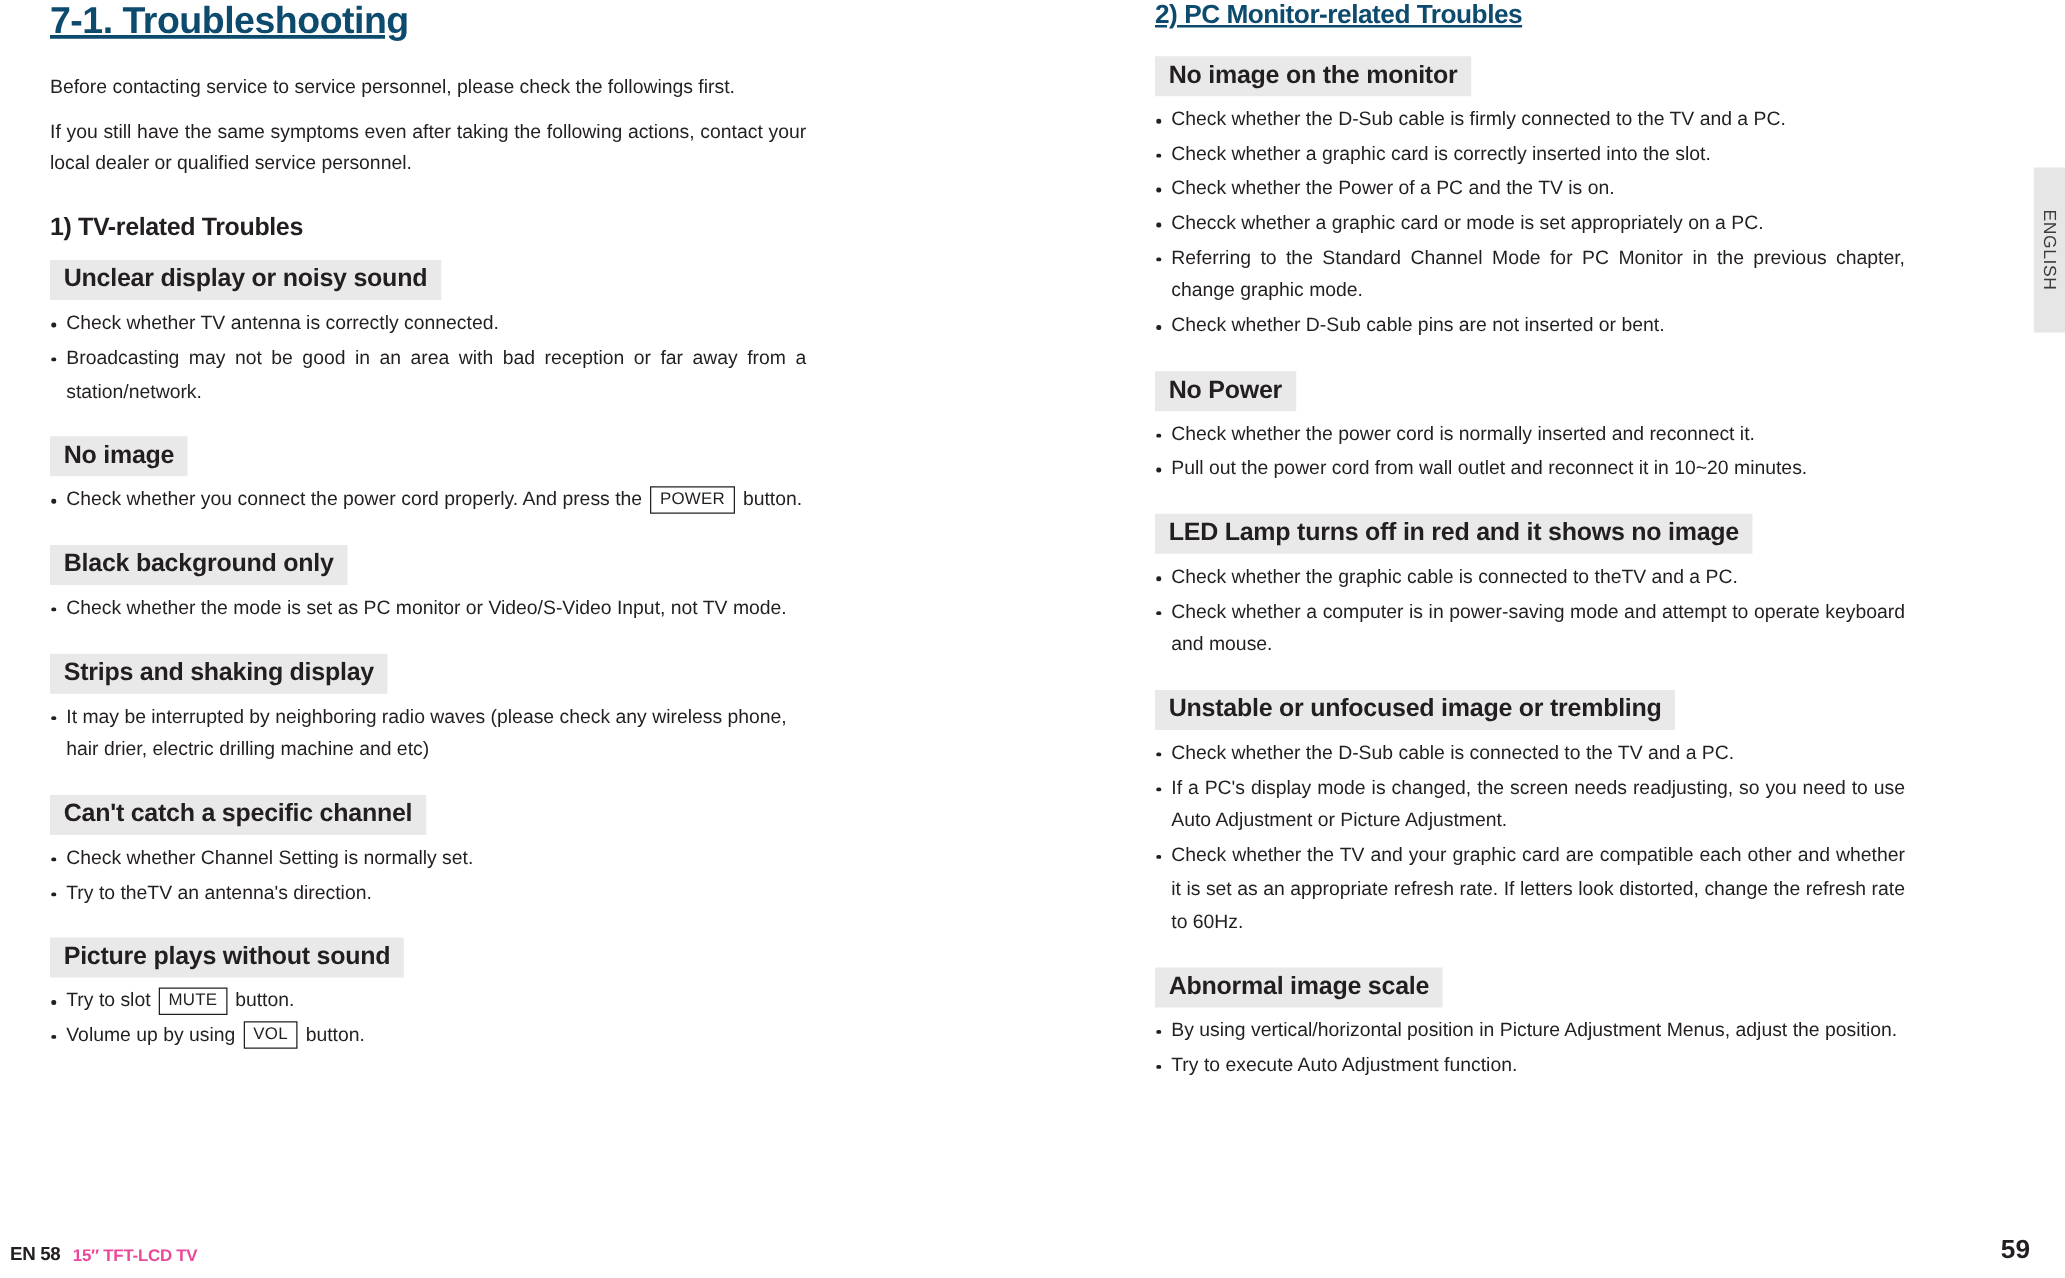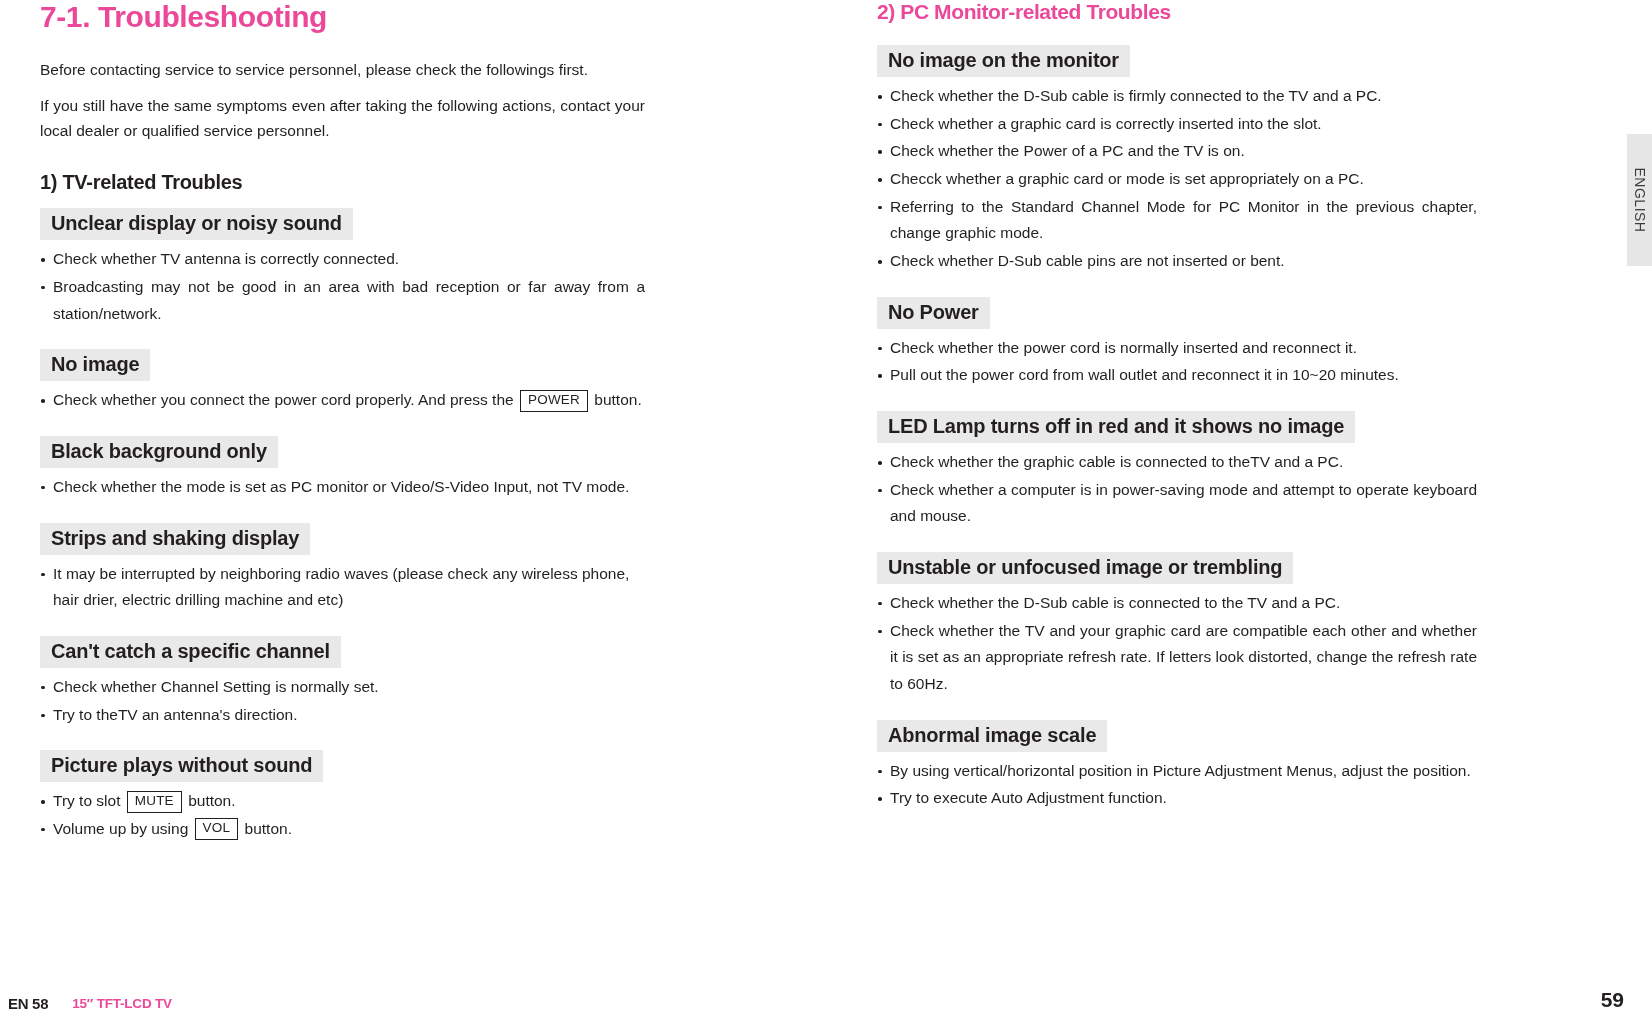--- a/index.html
+++ b/index.html
@@ -17,30 +17,31 @@
     overflow: hidden;
     background: #ffffff;
   }
 
   
   .col {
     position: absolute;
     top: 0;
   }
   .col-left  { left: 40px;  width: 605px; padding-top: 0px; }
-  .col-right { left: 877px; width: 600px; padding-top: 0px; }
+  .col-right { left: 924px; width: 600px; padding-top: 0px; }
 
   
   .chapter-title {
     font-size: 30px;
     font-weight: bold;
     letter-spacing: -0.4px;
     margin: 0 0 24px 0;
     line-height: 1.1;
-    color: #ec4899;
+    color: #0c4a6e;
+    text-decoration: underline;
   }
   .col-right .chapter-title { font-size: 21px; margin-bottom: 22px; }
 
   .section-title {
     font-size: 20px;
     font-weight: bold;
     letter-spacing: -0.3px;
     margin: 28px 0 14px 0;
     color: #231f20;
   }
@@ -126,22 +127,22 @@
     letter-spacing: 0.5px;
     color: #3b3b3b;
   }
 
   
   .footer-left {
     position: absolute;
     left: 8px;
     bottom: 10px;
     display: flex;
-    align-items: center;
-    gap: 24px;
+    align-items: flex-end;
+    gap: 10px;
   }
   .footer-page-left {
     font-size: 15px;
     font-weight: bold;
     color: #231f20;
     letter-spacing: -0.3px;
   }
   .footer-model {
     font-size: 13.5px;
     font-weight: bold;
@@ -252,20 +253,21 @@
         <ul class="bullets">
           <li>Check whether the graphic cable is connected to theTV and a PC.</li>
           <li class="justify">Check whether a computer is in power-saving mode and attempt to operate keyboard and mouse.</li>
         </ul>
       </div>
 
       <div class="trouble">
         <div class="trouble-head">Unstable or unfocused image or trembling</div>
         <ul class="bullets">
           <li>Check whether the D-Sub cable is connected to the TV and a PC.</li>
+          <li class="justify">If a PC's display mode is changed, the screen needs readjusting, so you need to use Auto Adjustment or Picture Adjustment.</li>
           <li class="justify">Check whether the TV and your graphic card are compatible each other and whether it is set as an appropriate refresh rate. If letters look distorted, change the refresh rate to 60Hz.</li>
         </ul>
       </div>
 
       <div class="trouble">
         <div class="trouble-head">Abnormal image scale</div>
         <ul class="bullets">
           <li class="justify">By using vertical/horizontal position in Picture Adjustment Menus, adjust the position.</li>
           <li>Try to execute Auto Adjustment function.</li>
         </ul>

